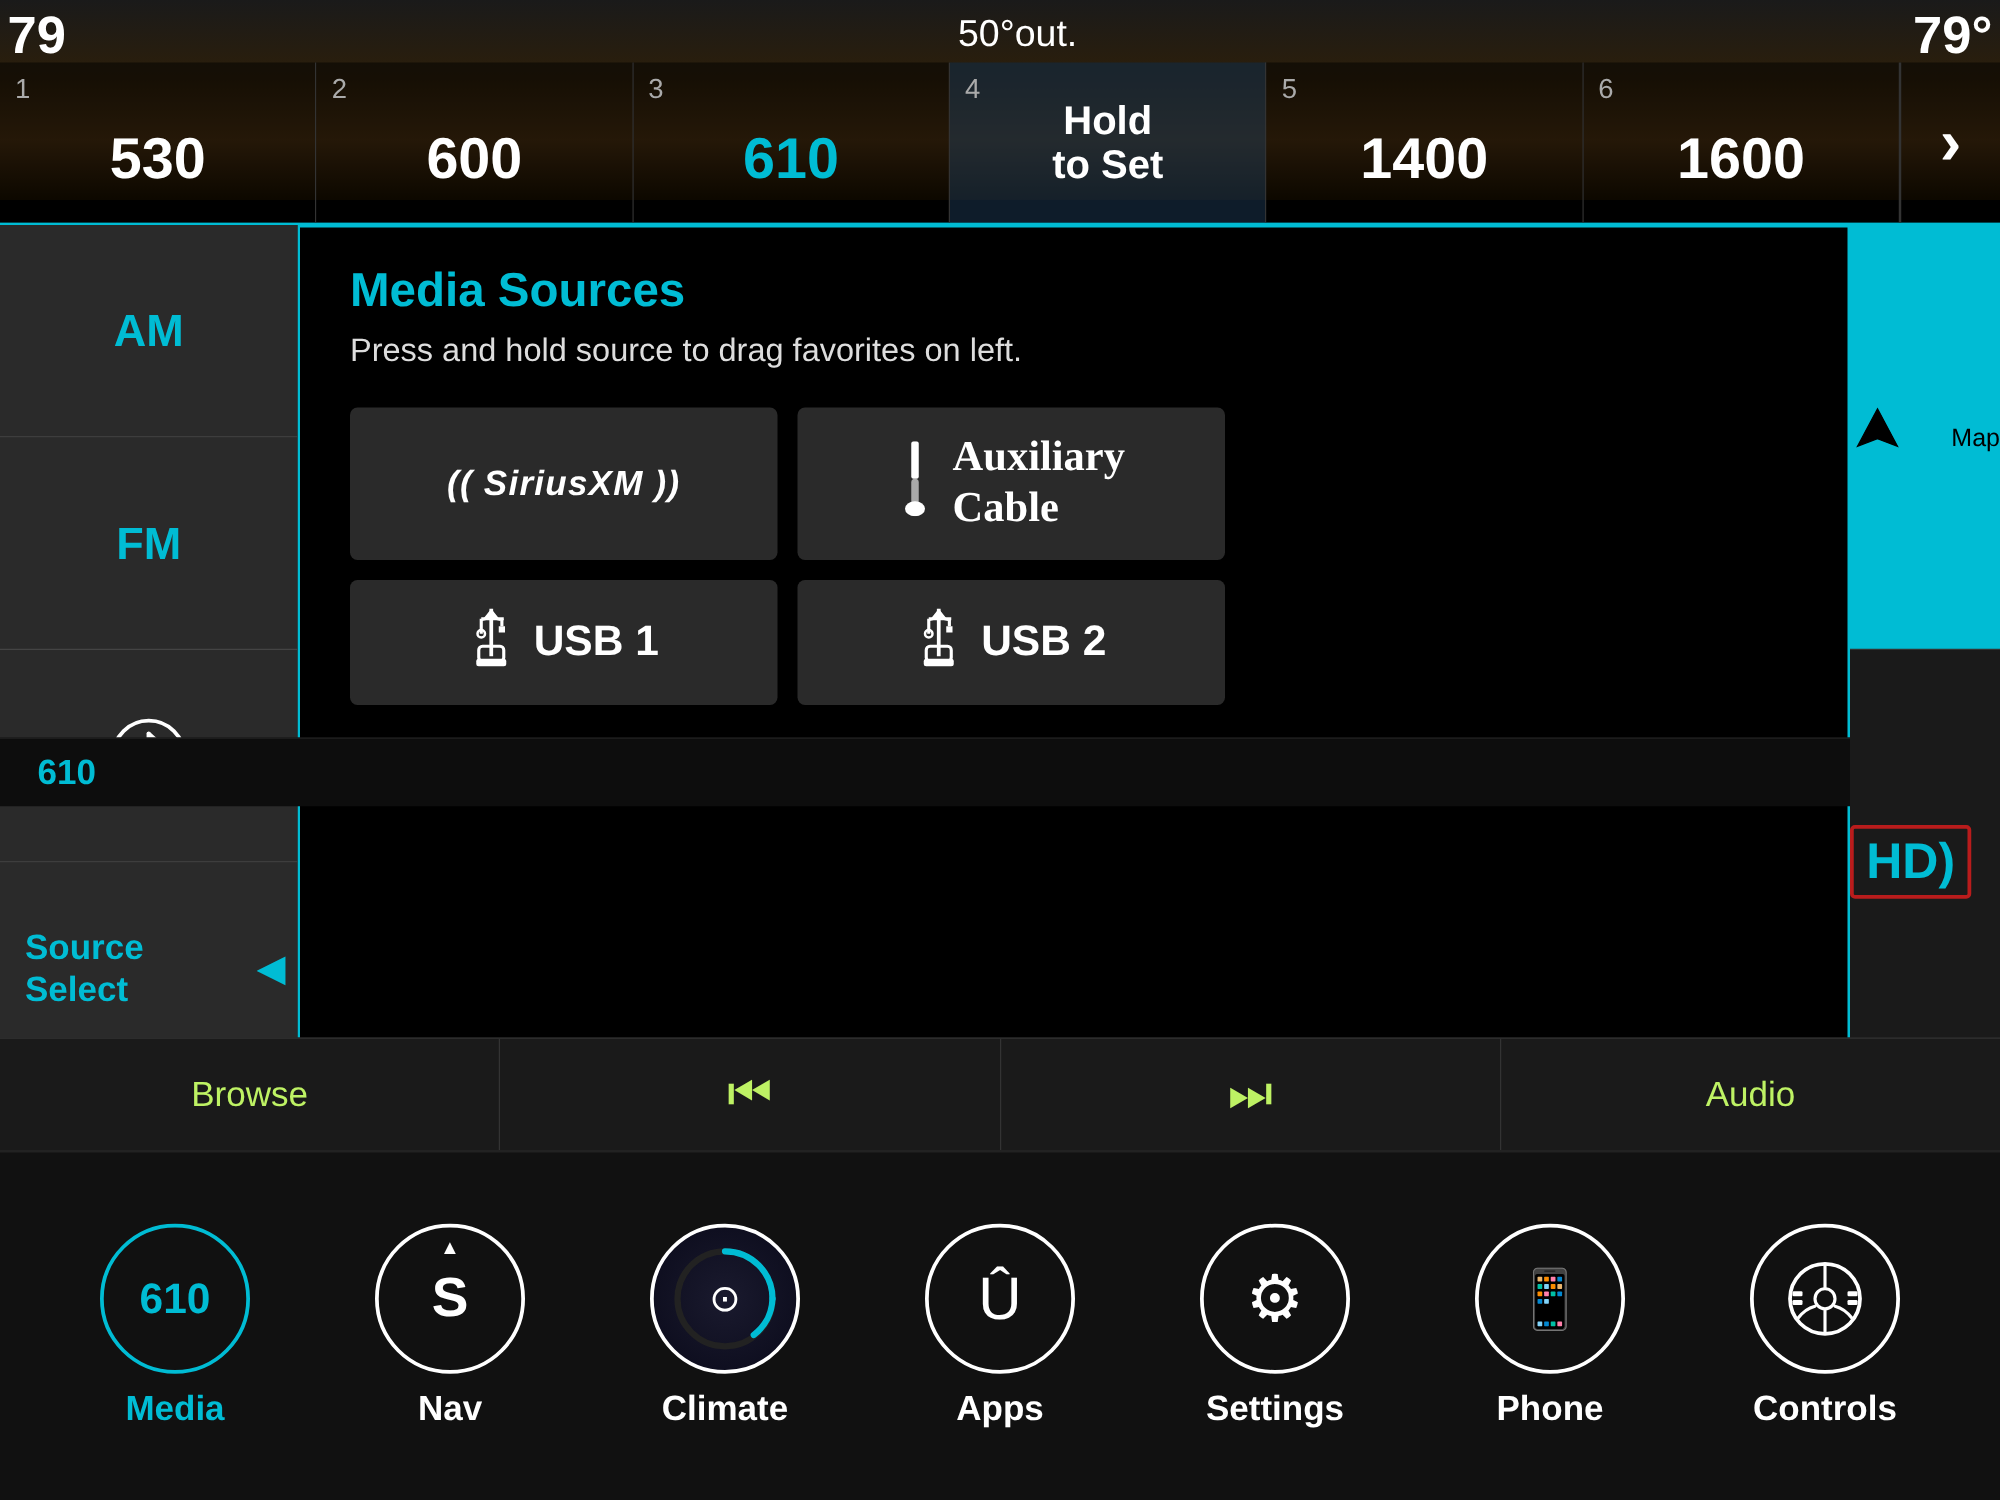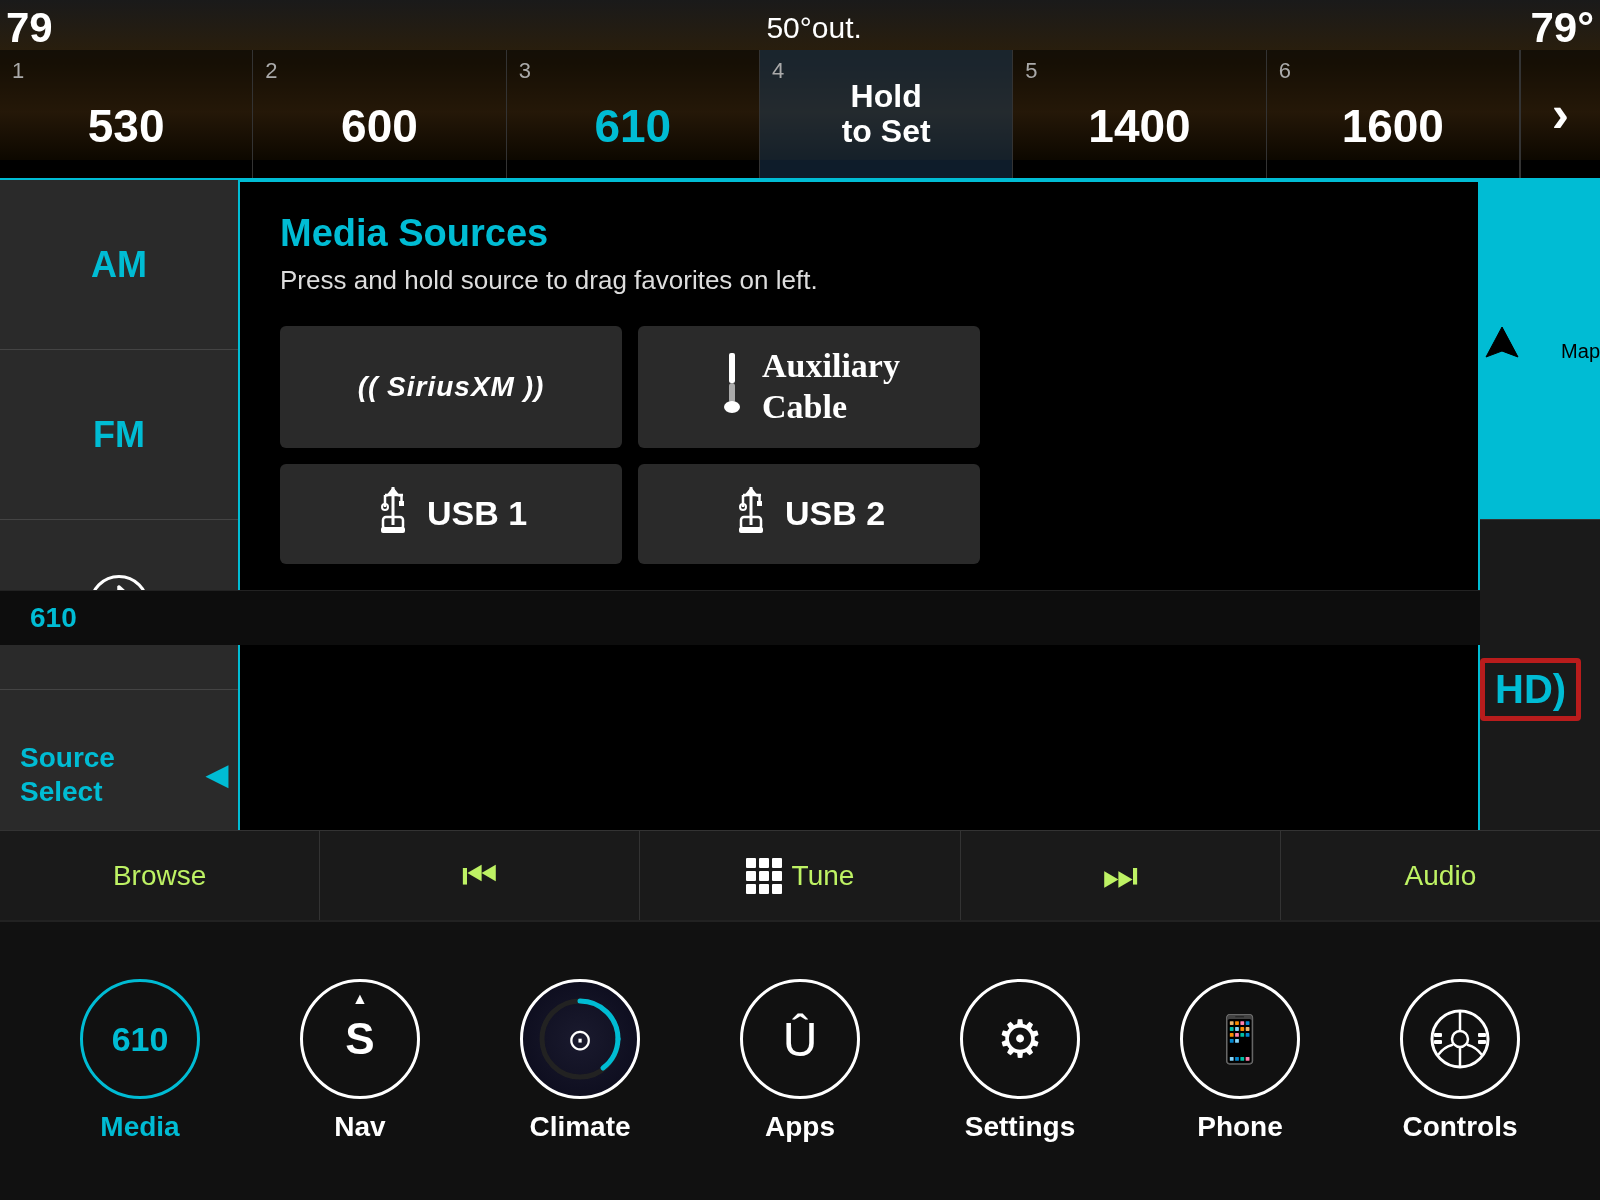--- a/index.html
+++ b/index.html
@@ -242,21 +242,21 @@
     }
     .right-nav-btn.active .nav-icon {
       color: #000;
     }
 
     
     .hd-badge {
       color: #00bcd4;
       font-size: 40px;
       font-weight: bold;
-      border: 5px solid #b91c1c;
+      border: 3px solid #b91c1c;
       padding: 4px 10px;
       border-radius: 4px;
     }
 
     
     .transport-bar {
       position: absolute;
       bottom: 280px;
       left: 0; right: 0;
       height: 90px;
@@ -500,34 +500,20 @@
 </div>
 
 <div class="transport-bar">
   <div class="transport-btn">
     <span>Browse</span>
   </div>
   <div class="transport-btn">
     <span style="font-size:40px;">⏮</span>
   </div>
   <div class="transport-btn">
-    <div class="grid-icon">
-      <div class="grid-dot"></div>
-        <div class="grid-dot"></div>
-        <div class="grid-dot"></div>
-      <div class="grid-dot"></div>
-        <div class="grid-dot"></div>
-        <div class="grid-dot"></div>
-      <div class="grid-dot"></div>
-        <div class="grid-dot"></div>
-        <div class="grid-dot"></div>
-    </div>
-    <span>Tune</span>
-  </div>
-  <div class="transport-btn">
     <span style="font-size:40px;">⏭</span>
   </div>
   <div class="transport-btn">
     <span>Audio</span>
   </div>
 </div>
 
 <div class="bottom-nav">
 
   <div class="nav-item">

